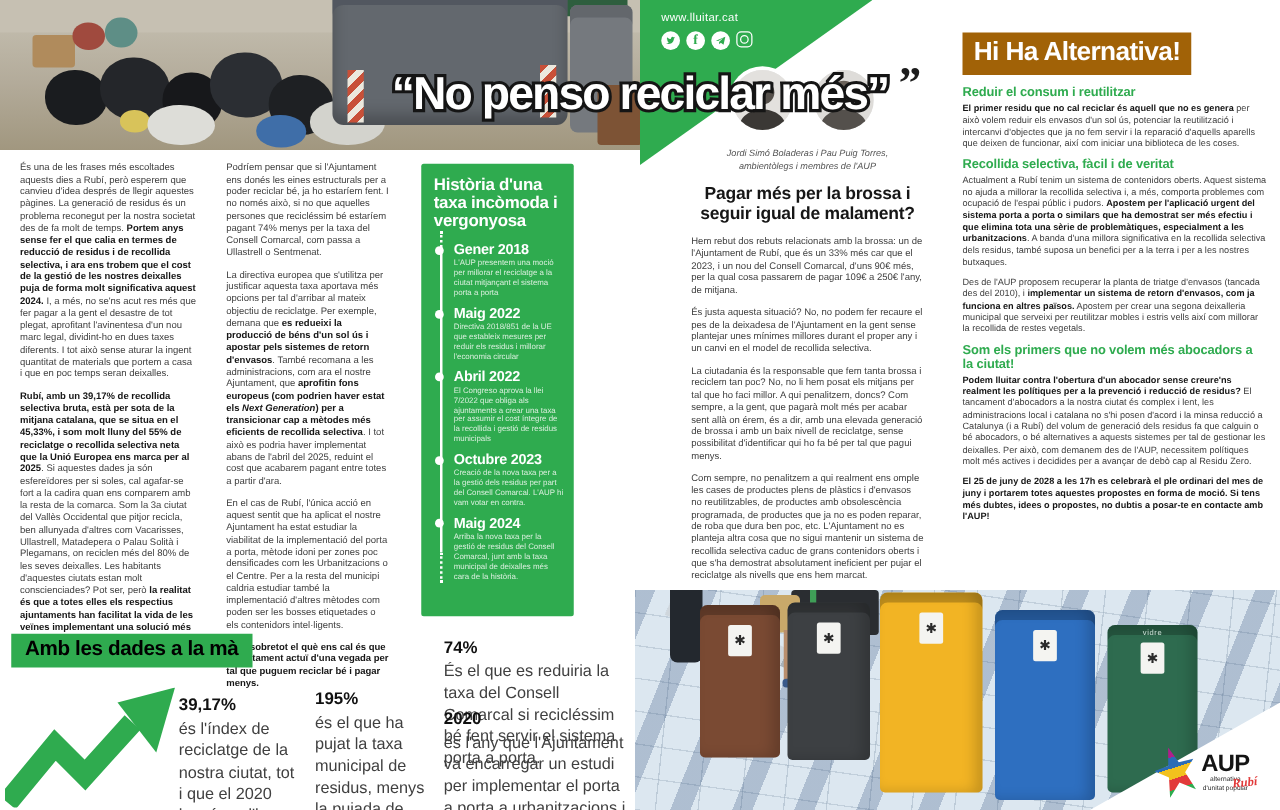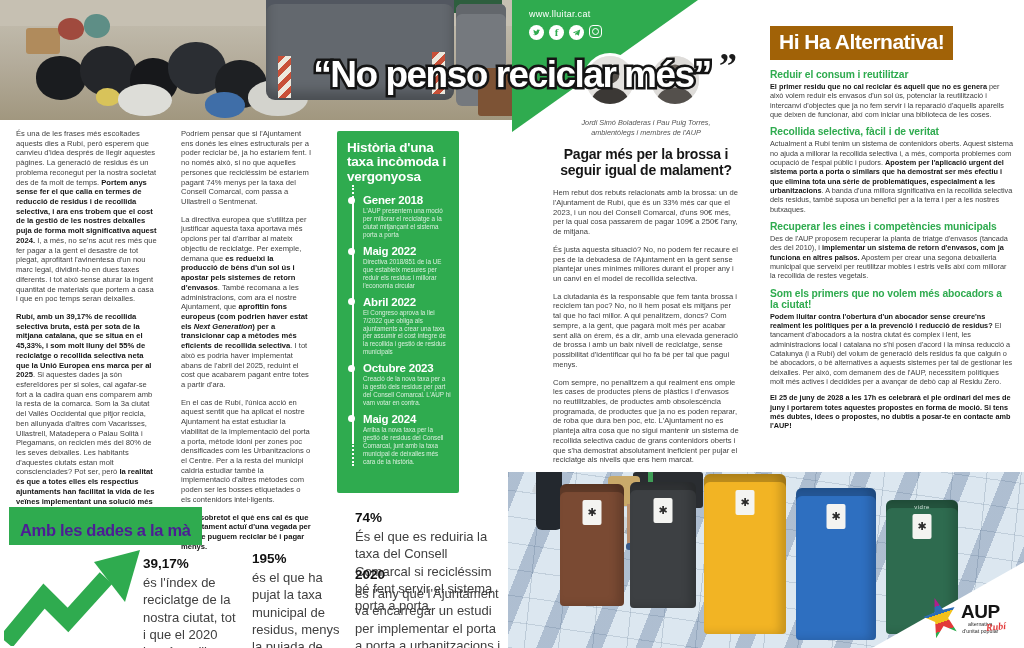--- a/index.html
+++ b/index.html
@@ -70,22 +70,22 @@
   .quote-col p.body{text-align:left;margin-bottom:8px;}
 
   
   .alt-col{position:absolute;left:770px;top:26px;width:243px;}
   .alt-banner{display:inline-block;background:#a16207;color:#fff;font-weight:bold;font-size:21px;
         letter-spacing:-.5px;padding:4px 9px 6px 9px;margin:0 0 9px 0;}
   .alt-h{color:#2fab4f;font-weight:bold;font-size:10.3px;margin:0 0 2px 0;letter-spacing:-.1px;}
   .alt-col p.body{font-size:7.3px;margin-bottom:7px;}
 
   
-  .stats-banner{position:absolute;left:9px;top:507px;background:#2fab4f;color:#4c1d95;font-weight:bold;
-        font-size:16.5px;letter-spacing:-.3px;padding:14px 11px 5px 11px;}
+  .stats-banner{position:absolute;left:9px;top:507px;background:#2fab4f;color:#000000;font-weight:bold;
+        font-size:16.5px;letter-spacing:-.3px;padding:3px 11px 5px 11px;}
   .arrow-wrap{position:absolute;left:4px;top:550px;width:138px;height:96px;}
   .stat{position:absolute;}
   .stat-num{font-weight:bold;font-size:13.5px;color:#111;margin:0 0 3px 0;}
   .stat-text{font-size:13px;line-height:1.33;color:#404040;}
   .stat-3917{left:143px;top:556px;width:96px;}
   .stat-108{left:252px;top:551px;width:88px;}
   .stat-74{left:355px;top:510px;width:150px;}
   .stat-2020{left:355px;top:567px;width:150px;}
 
   
@@ -253,21 +253,20 @@
 
     <div>
       <div class="alt-h">Reduir el consum i reutilitzar</div>
       <p class="body"><span class="b">El primer residu que no cal reciclar és aquell que no es genera</span><span> per això volem reduir els envasos d'un sol ús, potenciar la reutilització i intercanvi d'objectes que ja no fem servir i la reparació d'aquells aparells que deixen de funcionar, així com iniciar una biblioteca de les coses.</span></p>
     </div>
     <div>
       <div class="alt-h">Recollida selectiva, fàcil i de veritat</div>
       <p class="body"><span>Actualment a Rubí tenim un sistema de contenidors oberts. Aquest sistema no ajuda a millorar la recollida selectiva i, a més, comporta problemes com ocupació de l'espai públic i pudors. </span><span class="b">Apostem per l'aplicació urgent del sistema porta a porta o similars que ha demostrat ser més efectiu i que elimina tota una sèrie de problemàtiques, especialment a les urbanitzacions</span><span>. A banda d'una millora significativa en la recollida selectiva dels residus, també suposa un benefici per a la terra i per a les nostres butxaques.</span></p>
     </div>
     <div>
-      <div class="alt-h">Recuperar les eines i competències municipals</div>
       <p class="body"><span>Des de l'AUP proposem recuperar la planta de triatge d'envasos (tancada des del 2010), i </span><span class="b">implementar un sistema de retorn d'envasos, com ja funciona en altres països.</span><span> Apostem per crear una segona deixalleria municipal que serveixi per reutilitzar mobles i estris vells així com millorar la recollida de restes vegetals.</span></p>
     </div>
     <div>
       <div class="alt-h">Som els primers que no volem més abocadors a la ciutat!</div>
       <p class="body"><span class="b">Podem lluitar contra l'obertura d'un abocador sense creure'ns realment les polítiques per a la prevenció i reducció de residus?</span><span> El tancament d'abocadors a la nostra ciutat és complex i lent, les administracions local i catalana no s'hi posen d'acord i la minsa reducció a Catalunya (i a Rubí) del volum de generació dels residus fa que calguin o bé abocadors, o bé alternatives a aquests sistemes per tal de gestionar les deixalles. Per això, com demanem des de l'AUP, necessitem polítiques molt més actives i decidides per a avançar de debò cap al Residu Zero.</span></p>
     </div>
     <p class="body"><span class="b">El 25 de juny de 2028 a les 17h es celebrarà el ple ordinari del mes de juny i portarem totes aquestes propostes en forma de moció. Si tens més dubtes, idees o propostes, no dubtis a posar-te en contacte amb l'AUP!</span></p>
   </div>
 
   <div class="stats-banner">Amb les dades a la mà</div>

